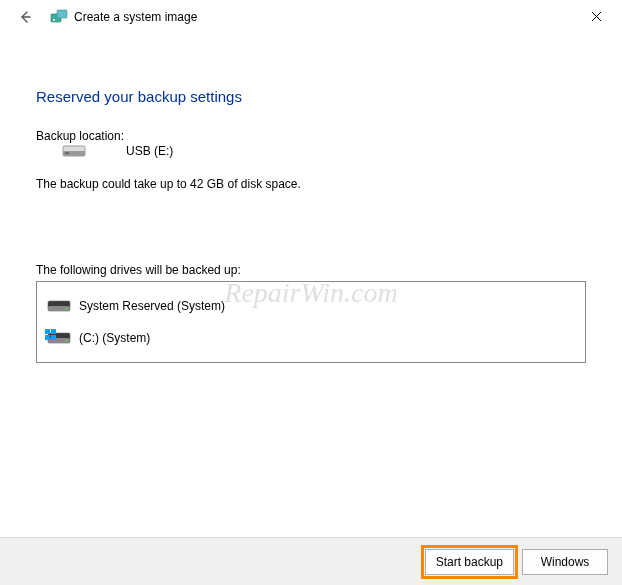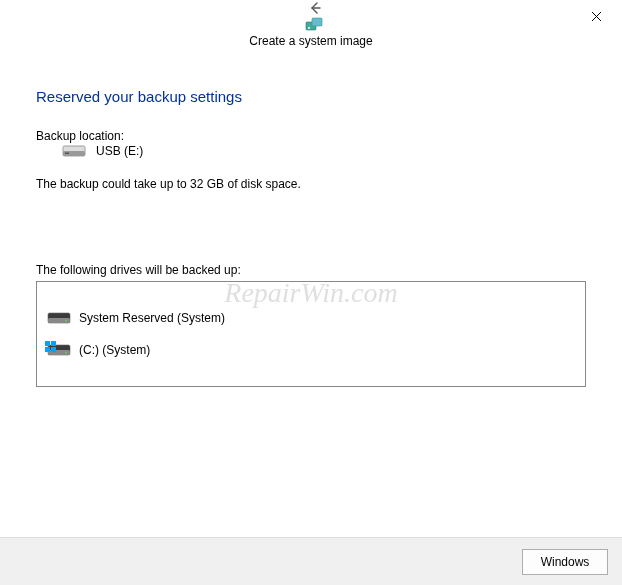--- a/index.html
+++ b/index.html
@@ -1,38 +1,38 @@
 <!DOCTYPE html>
 <html><head>
   <meta charset="utf-8">
   <style>
     * { box-sizing: border-box; margin: 0; padding: 0; font-family: "Segoe UI", Tahoma, sans-serif; }
     body { width: 622px; height: 585px; background: #fff; position: relative; overflow: hidden; }
 
-    .titlebar { height: 34px; display: flex; align-items: center; padding: 0 4px; flex-direction: column; }
+    .titlebar { height: 34px; display: flex; align-items: center; padding: 0 4px; }
     .back-arrow { width: 26px; height: 26px; display: flex; align-items: center; justify-content: center; cursor: pointer; margin-left: 8px; }
     .title-icon { width: 18px; height: 18px; margin-left: 12px; margin-right: 6px; }
     .title-text { font-size: 12px; color: #000; }
     .close-btn { width: 44px; height: 28px; display: flex; align-items: center; justify-content: center; cursor: pointer; margin-left: auto; position: absolute; right: 4px; top: 2px; }
 
     .content { padding: 28px 36px 0 36px; }
 
     .heading { color: #003399; font-size: 15px; font-weight: 400; margin-top: 26px; margin-bottom: 24px; }
 
     .label { font-size: 12px; color: #000; }
 
-    .location-row { display: flex; align-items: center; margin-left: 26px; margin-bottom: 18px; }
+    .location-row { display: flex; align-items: center; margin-left: 26px; margin-bottom: 18px; gap: 30px; }
     .drive-icon { width: 24px; height: 16px; margin-right: 10px; }
     .location-text { font-size: 12px; color: #000; }
 
     .size-note { font-size: 12px; color: #000; margin-bottom: 72px; }
 
     .drives-label { font-size: 12px; color: #000; margin-bottom: 4px; }
 
-    .drives-box { border: 1px solid #888; padding: 20px 0; }
+    .drives-box { border: 1px solid #888; padding: 8px 0; }
     .drive-row { display: flex; align-items: center; padding: 7px 10px; }
     .drive-row-icon { width: 24px; height: 18px; margin-right: 8px; display: flex; align-items: center; position: relative; }
     .drive-row-text { font-size: 12px; color: #000; }
 
     .overlay-badge { position: absolute; left: -2px; top: -2px; width: 12px; height: 12px; }
 
     .footer { position: absolute; bottom: 0; left: 0; right: 0; height: 48px; background: #f0f0f0; border-top: 1px solid #ddd; display: flex; align-items: center; justify-content: flex-end; padding-right: 14px; gap: 8px; }
     .btn { min-width: 86px; height: 26px; font-size: 12px; background: #fdfdfd; border: 1px solid #adadad; cursor: pointer; padding: 0 10px; }
     .btn.primary-highlight { outline: 3px solid #ff8800; outline-offset: 1px; }
 
@@ -73,21 +73,21 @@
     <span class="drive-icon">
       <svg width="24" height="16" viewBox="0 0 24 16">
           <rect x="1" y="3" width="22" height="10" rx="1.5" fill="#ddd" stroke="#888" stroke-width="0.8"></rect>
           <rect x="1" y="8" width="22" height="5" rx="1.5" fill="#999"></rect>
           <rect x="3" y="9.5" width="4" height="1.5" fill="#555"></rect>
         </svg>
     </span>
     <span class="location-text">USB (E:)</span>
   </div>
 
-  <div class="size-note">The backup could take up to 32 GB of disk space.</div>
+  <div class="size-note">The backup could take up to 42 GB of disk space.</div>
 
   <div class="drives-label">The following drives will be backed up:</div>
 
   <div class="drives-box">
 
     <div class="drive-row">
       <span class="drive-row-icon">
         <svg width="24" height="16" viewBox="0 0 24 16">
             <rect x="1" y="3" width="22" height="10" rx="1.5" fill="#3a3a3a" stroke="#666" stroke-width="0.6"></rect>
             <rect x="1" y="8" width="22" height="5" rx="1.5" fill="#888"></rect>
@@ -117,14 +117,15 @@
     </div>
 
 
   </div>
 
 </div>
 
 <div class="watermark">RepairWin.com</div>
 
 <div class="footer">
+  <button class="btn primary-highlight">Start backup</button>
   <button class="btn">Windows</button>
 </div>
 
 </body></html>

